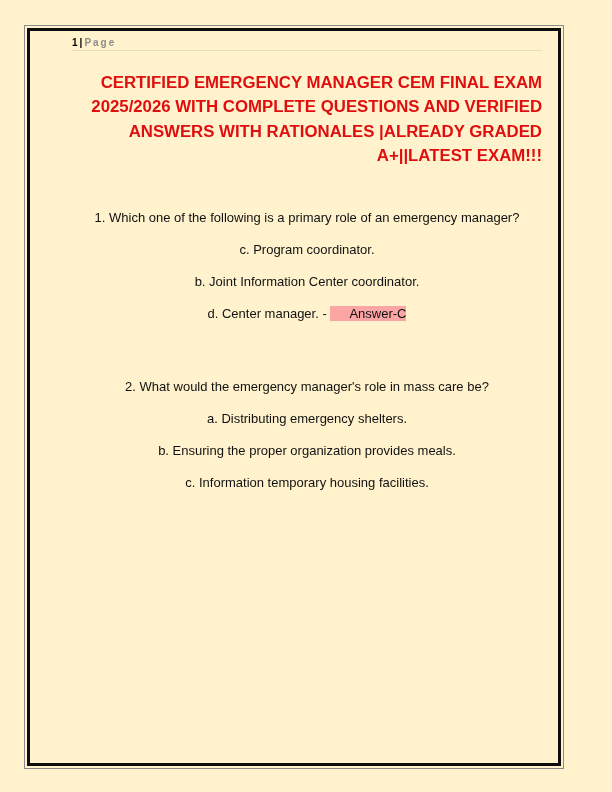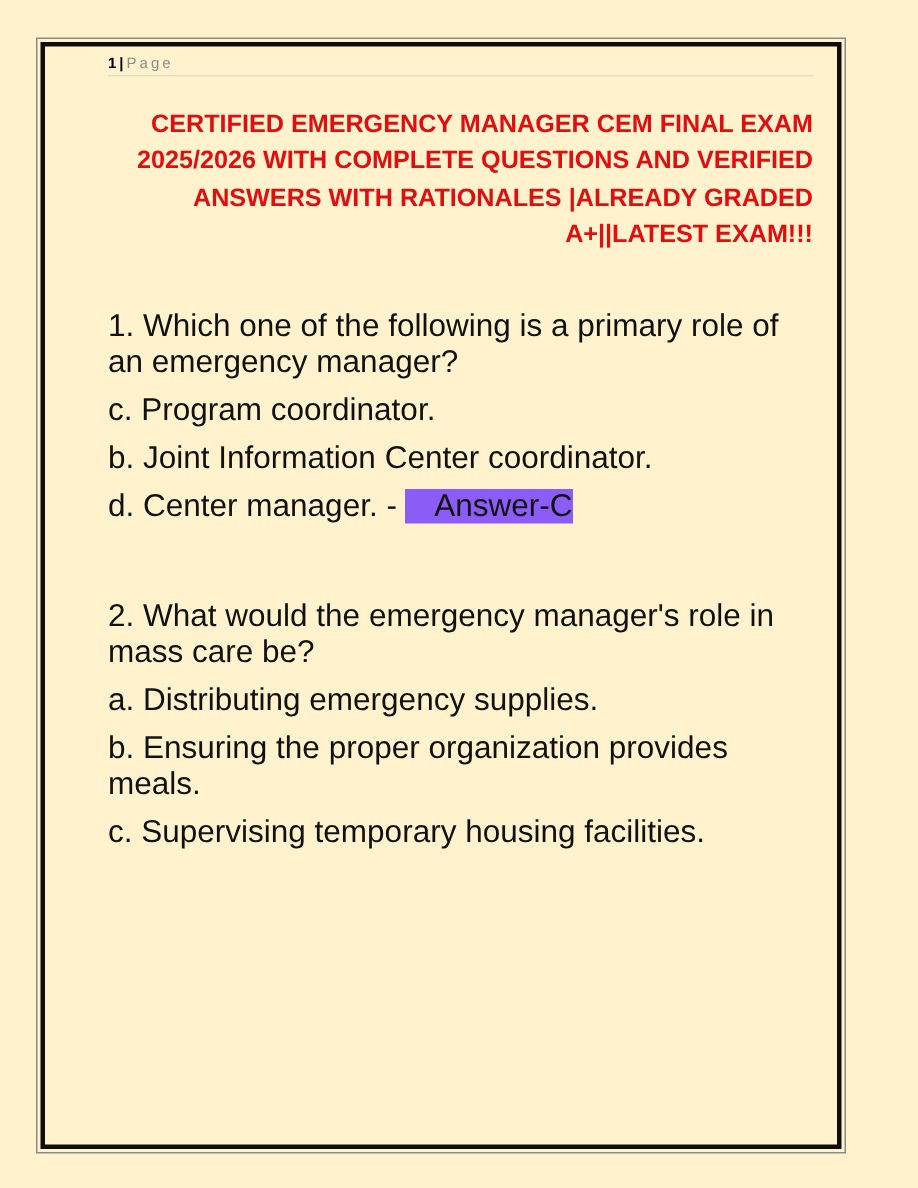--- a/index.html
+++ b/index.html
@@ -48,50 +48,52 @@
     font-weight: bold;
   }
   .header .sep {
     color: #000;
     font-weight: bold;
     margin: 0 2px;
   }
   .header .page-word {
     color: #8c8c8c;
     letter-spacing: 2px;
+    font-weight: bold;
   }
   .title {
     position: absolute;
     left: 72px;
     top: 71px;
     width: 470px;
     text-align: right;
     color: #e00e0e;
     font-weight: bold;
     font-size: 16.8px;
     line-height: 24.3px;
     font-family: "Liberation Sans", sans-serif;
   }
   .content {
     position: absolute;
     left: 72px;
     top: 206px;
     width: 470px;
-    font-size: 21px;
+    font-size: 13px;
     color: #111;
     font-family: "Liberation Sans", sans-serif;
+    text-align: center;
   }
   .content p {
     margin: 0;
     line-height: 24px;
   }
   .q-text { margin-bottom: 8px !important; }
   .opt { margin-bottom: 8px !important; }
   .hl {
-    background: #8b5cf6;
+    background: #fca5a5;
     padding-left: 19px;
   }
   .spacer { height: 41px; }
 </style>
 </head>
 <body>
 
 <div class="page-border-outer"></div>
 <div class="page-border-inner"></div>
 
@@ -106,17 +108,17 @@
     <p class="q-text">1. Which one of the following is a primary role of an emergency manager?</p>
     <p class="opt">c. Program coordinator.</p>
     <p class="opt">b. Joint Information Center coordinator.</p>
     <p class="opt"><span>d. Center manager. -</span> <span class="hl">Answer-C</span></p>
   </div>
 
   <div class="spacer"></div>
 
   <div>
     <p class="q-text">2. What would the emergency manager's role in mass care be?</p>
-    <p class="opt">a. Distributing emergency supplies.</p>
+    <p class="opt">a. Distributing emergency shelters.</p>
     <p class="opt">b. Ensuring the proper organization provides meals.</p>
-    <p class="opt">c. Supervising temporary housing facilities.</p>
+    <p class="opt">c. Information temporary housing facilities.</p>
   </div>
 </div>
 
 </body></html>

